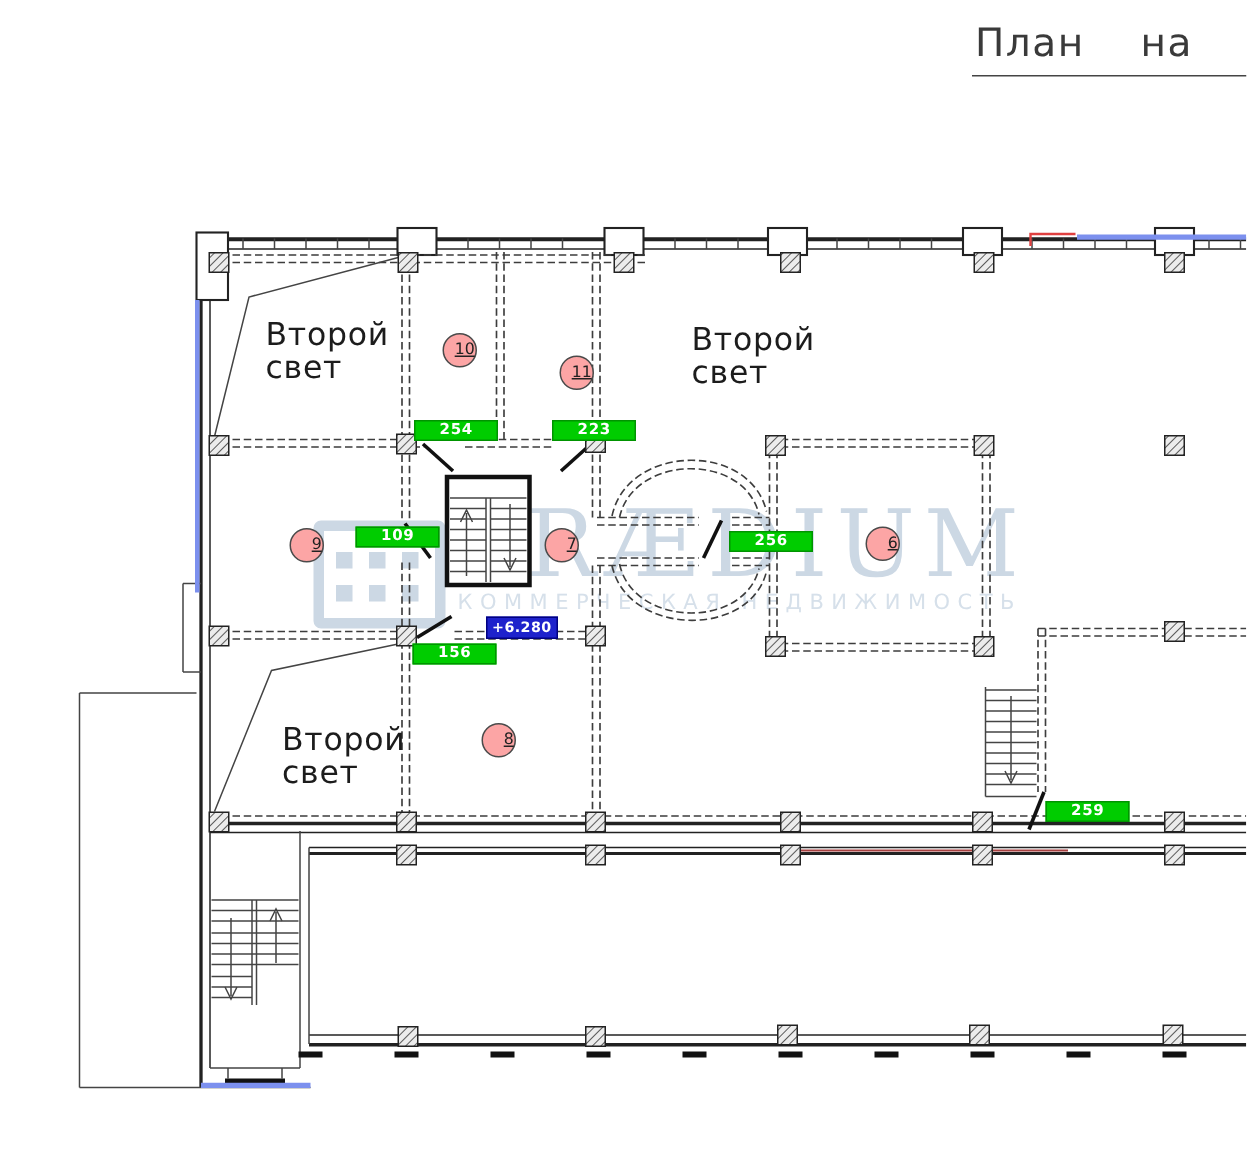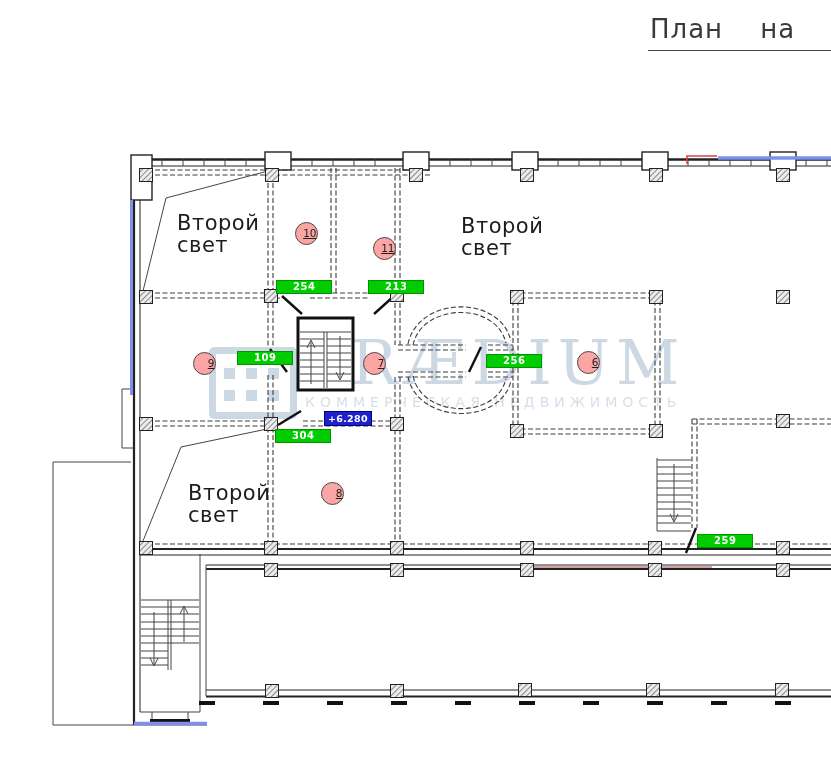--- a/index.html
+++ b/index.html
@@ -243,22 +243,22 @@
       <div>свет</div>
   </div>
 
   <div class="abs room" style="left:576.5px;top:350.5px;">6</div>
   <div class="abs room" style="left:362.5px;top:351.5px;">7</div>
   <div class="abs room" style="left:320.5px;top:481.5px;">8</div>
   <div class="abs room" style="left:192.5px;top:351.5px;">9</div>
   <div class="abs room" style="left:294.5px;top:221.5px;">10</div>
   <div class="abs room" style="left:356.5px;top:237px;margin-left:16px;">11</div>
 
-  <div class="abs tag" style="left:275px;top:429px;">304</div>
+  <div class="abs tag" style="left:275px;top:429px;">156</div>
   <div class="abs tag" style="left:237px;top:351px;">109</div>
   <div class="abs tag" style="left:276px;top:280px;">254</div>
-  <div class="abs tag" style="left:368px;top:280px;">213</div>
+  <div class="abs tag" style="left:368px;top:280px;">223</div>
   <div class="abs tag" style="left:486px;top:354px;">256</div>
   <div class="abs tag" style="left:697px;top:534px;">259</div>
 
   <div class="abs elev" style="left:324px;top:399px;margin-top:12px;">+6.280</div>
 
 </div>
 
 </body></html>

